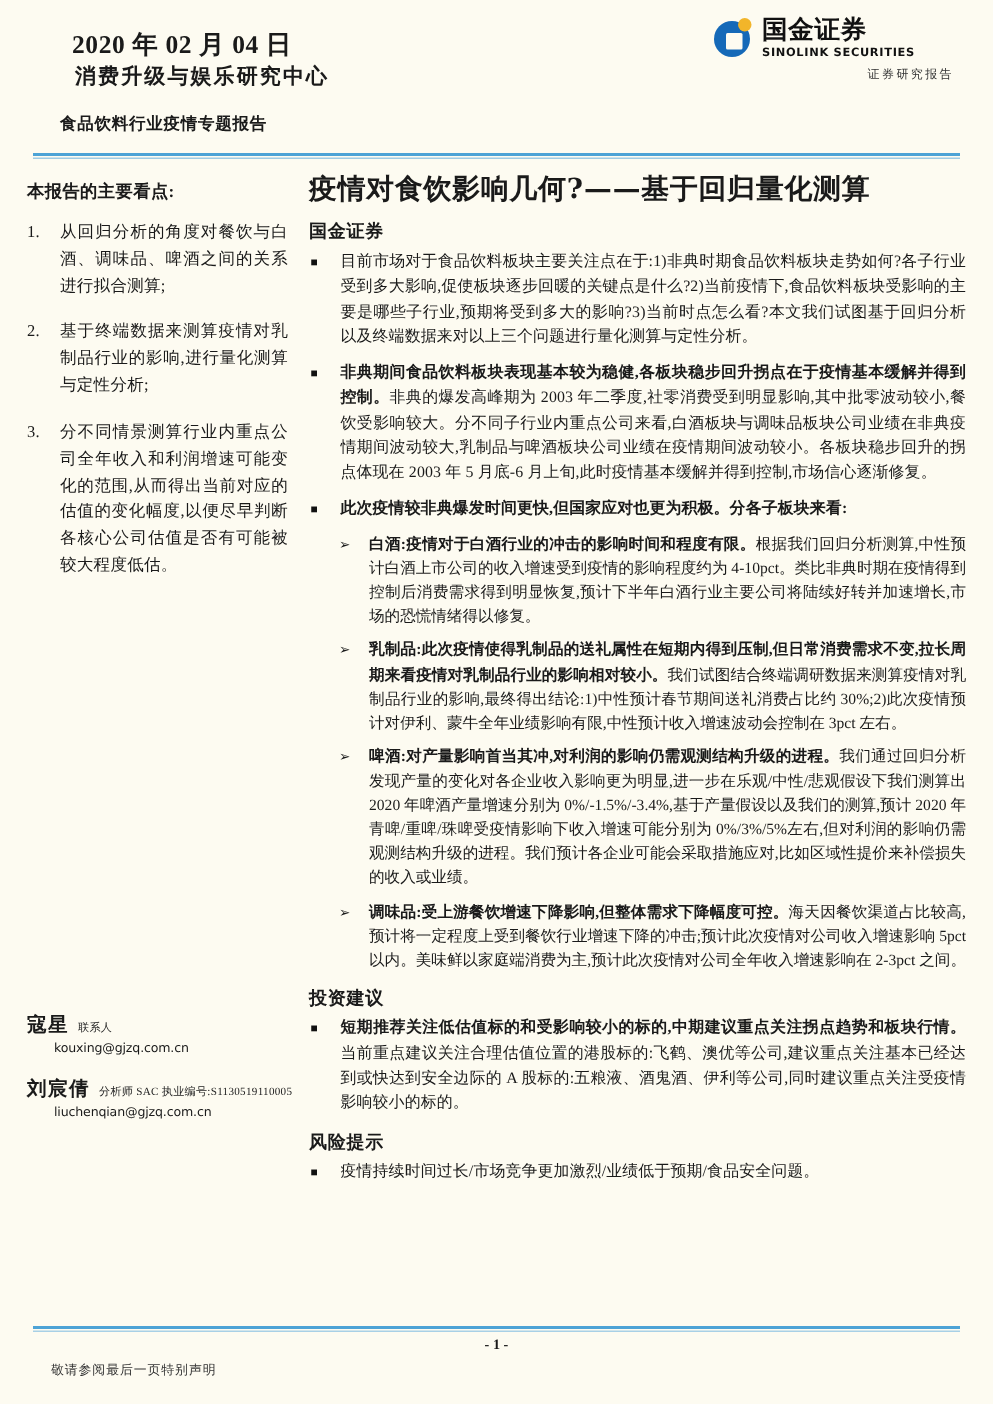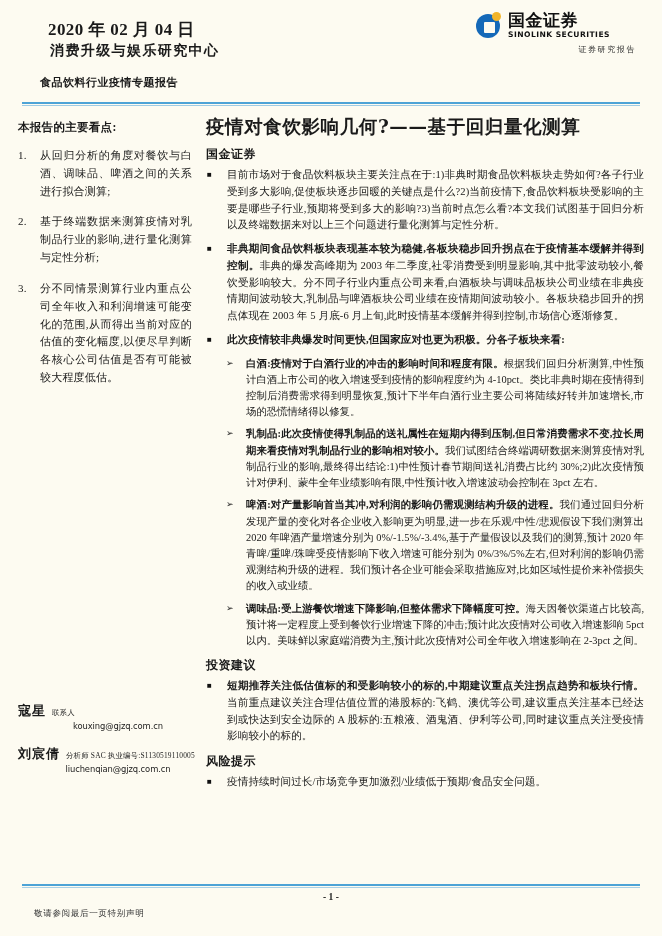--- a/index.html
+++ b/index.html
@@ -177,23 +177,22 @@
     flex: 0 0 22px;
   }
   .side-txt {
     flex: 1 1 auto;
     text-align: justify;
   }
 
   .analysts {
     position: absolute;
     left: 0;
-    top: 586px;
+    top: 558px;
     width: 182px;
-    text-align: center;
   }
   .an-block { margin-bottom: 14px; }
   .an-line1 {
     display: flex;
     align-items: baseline;
     gap: 6px;
   }
   .an-name {
     font-size: 13px;
     font-weight: bold;

